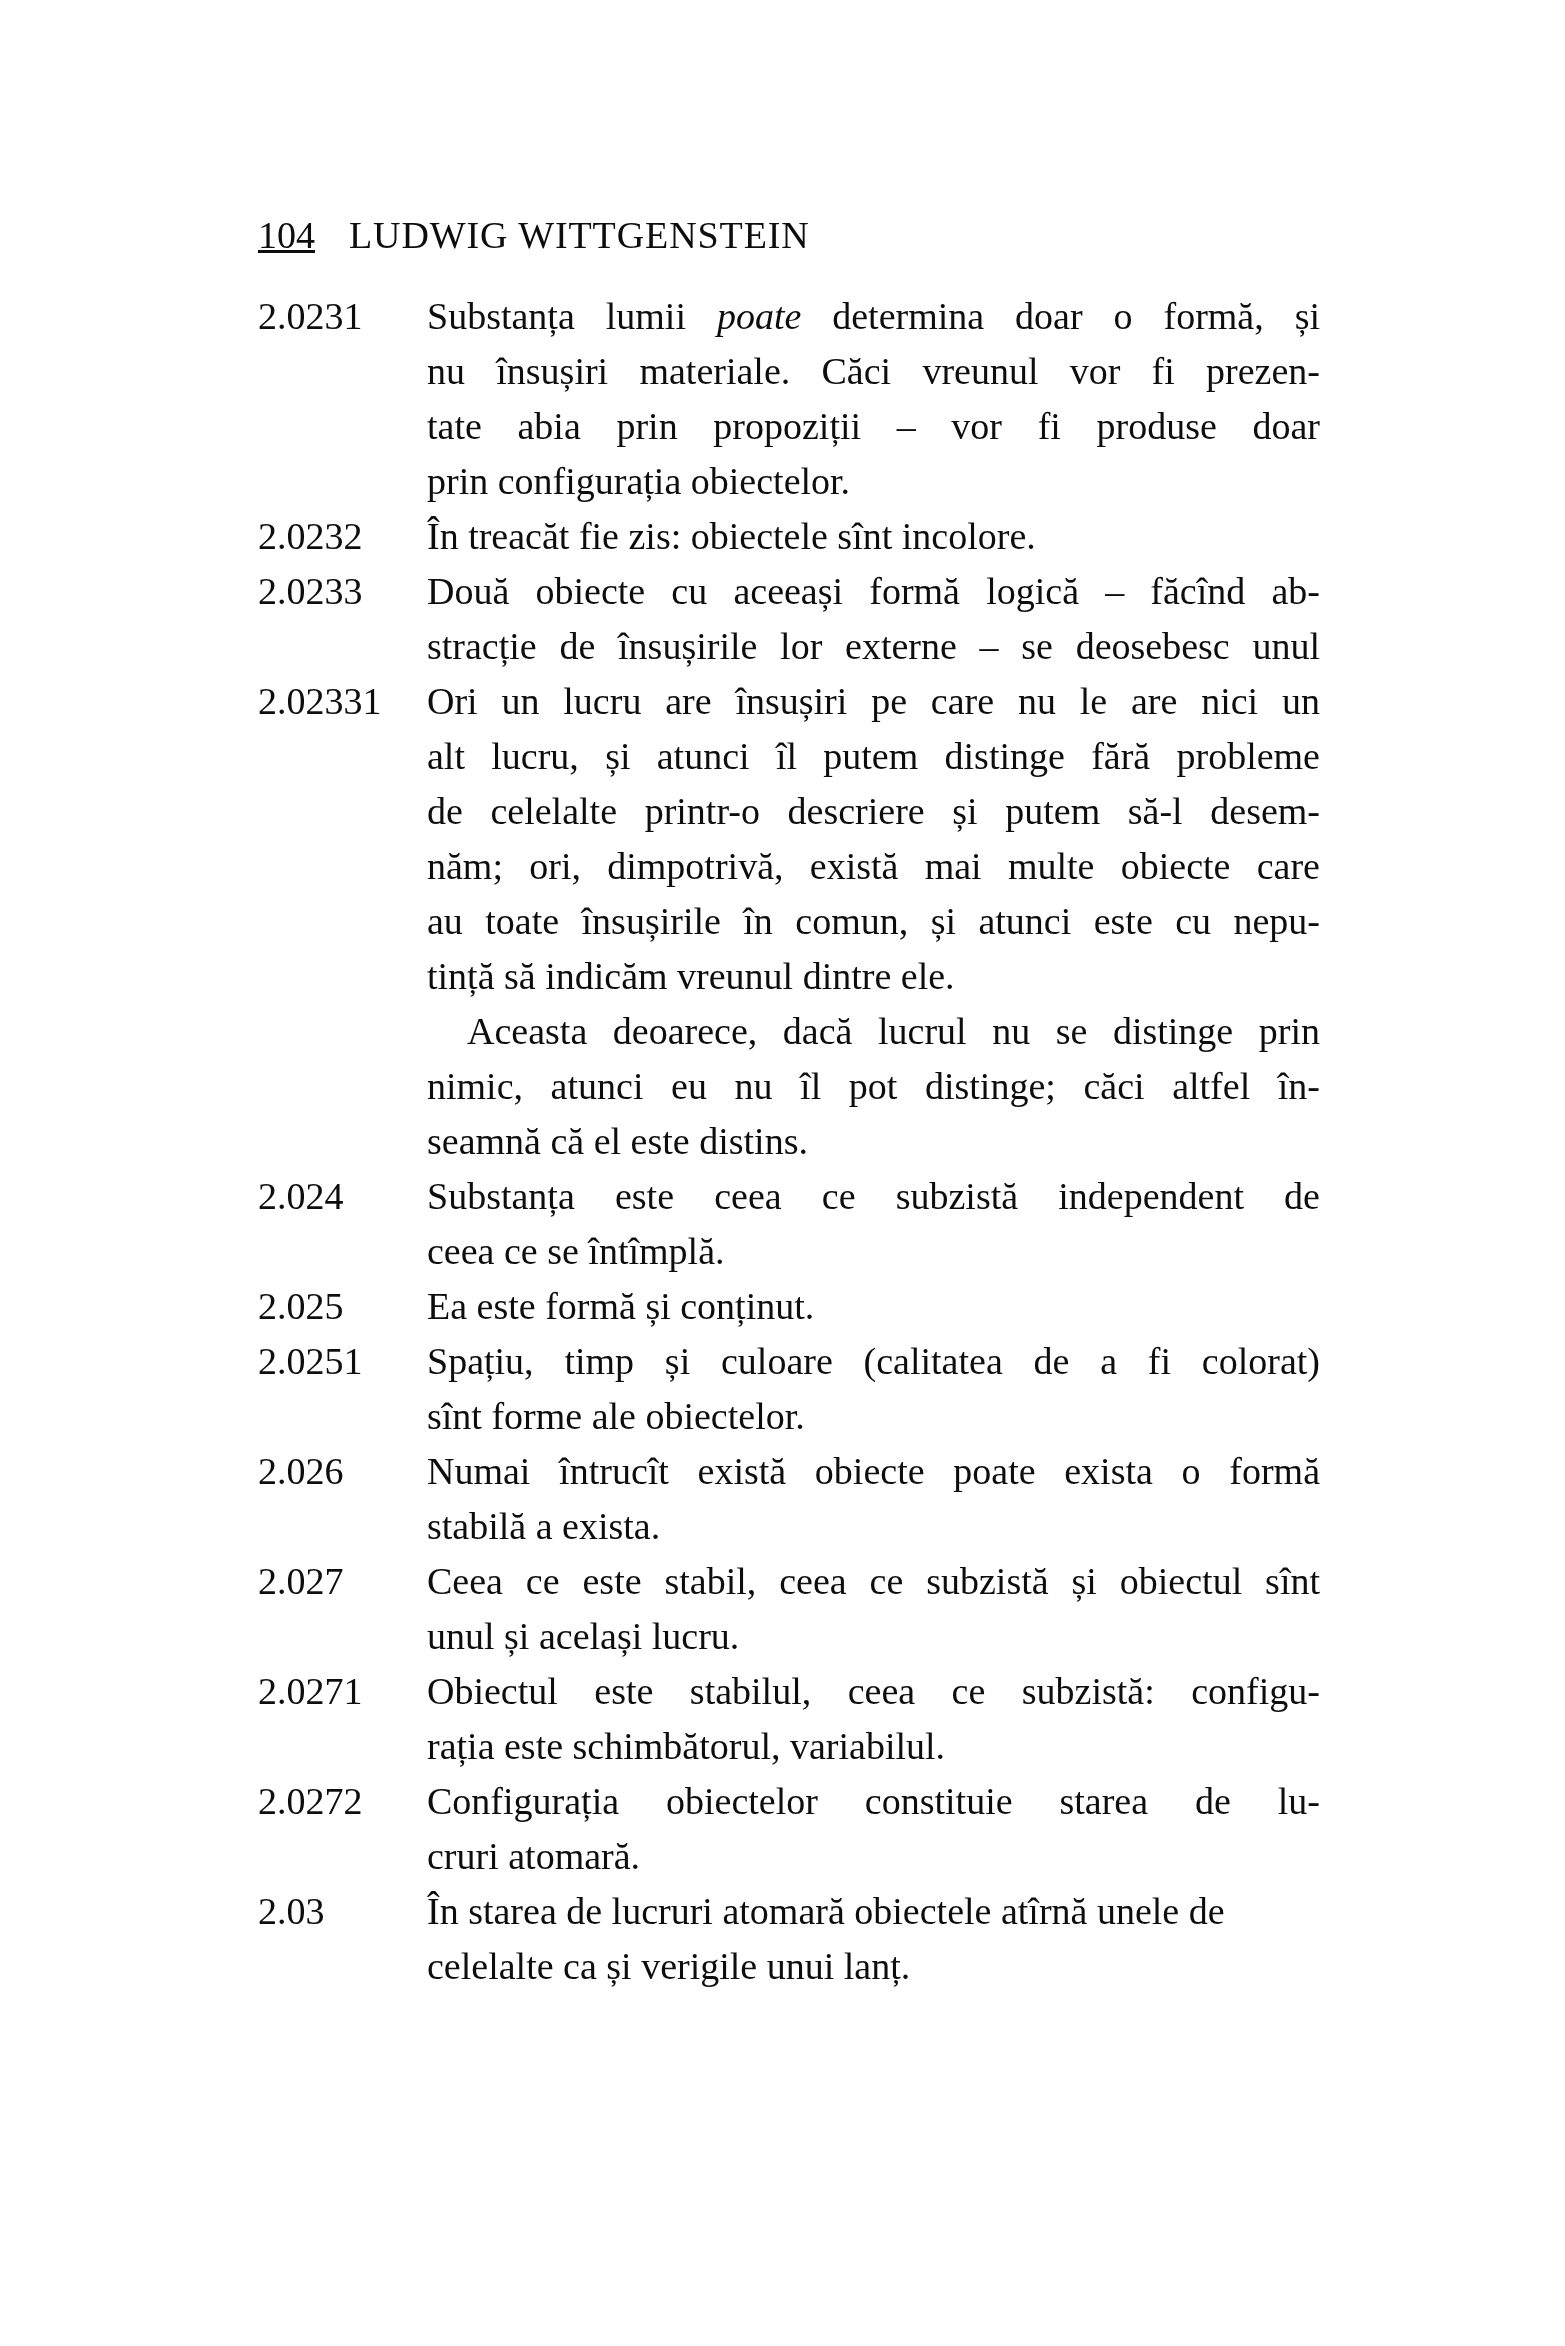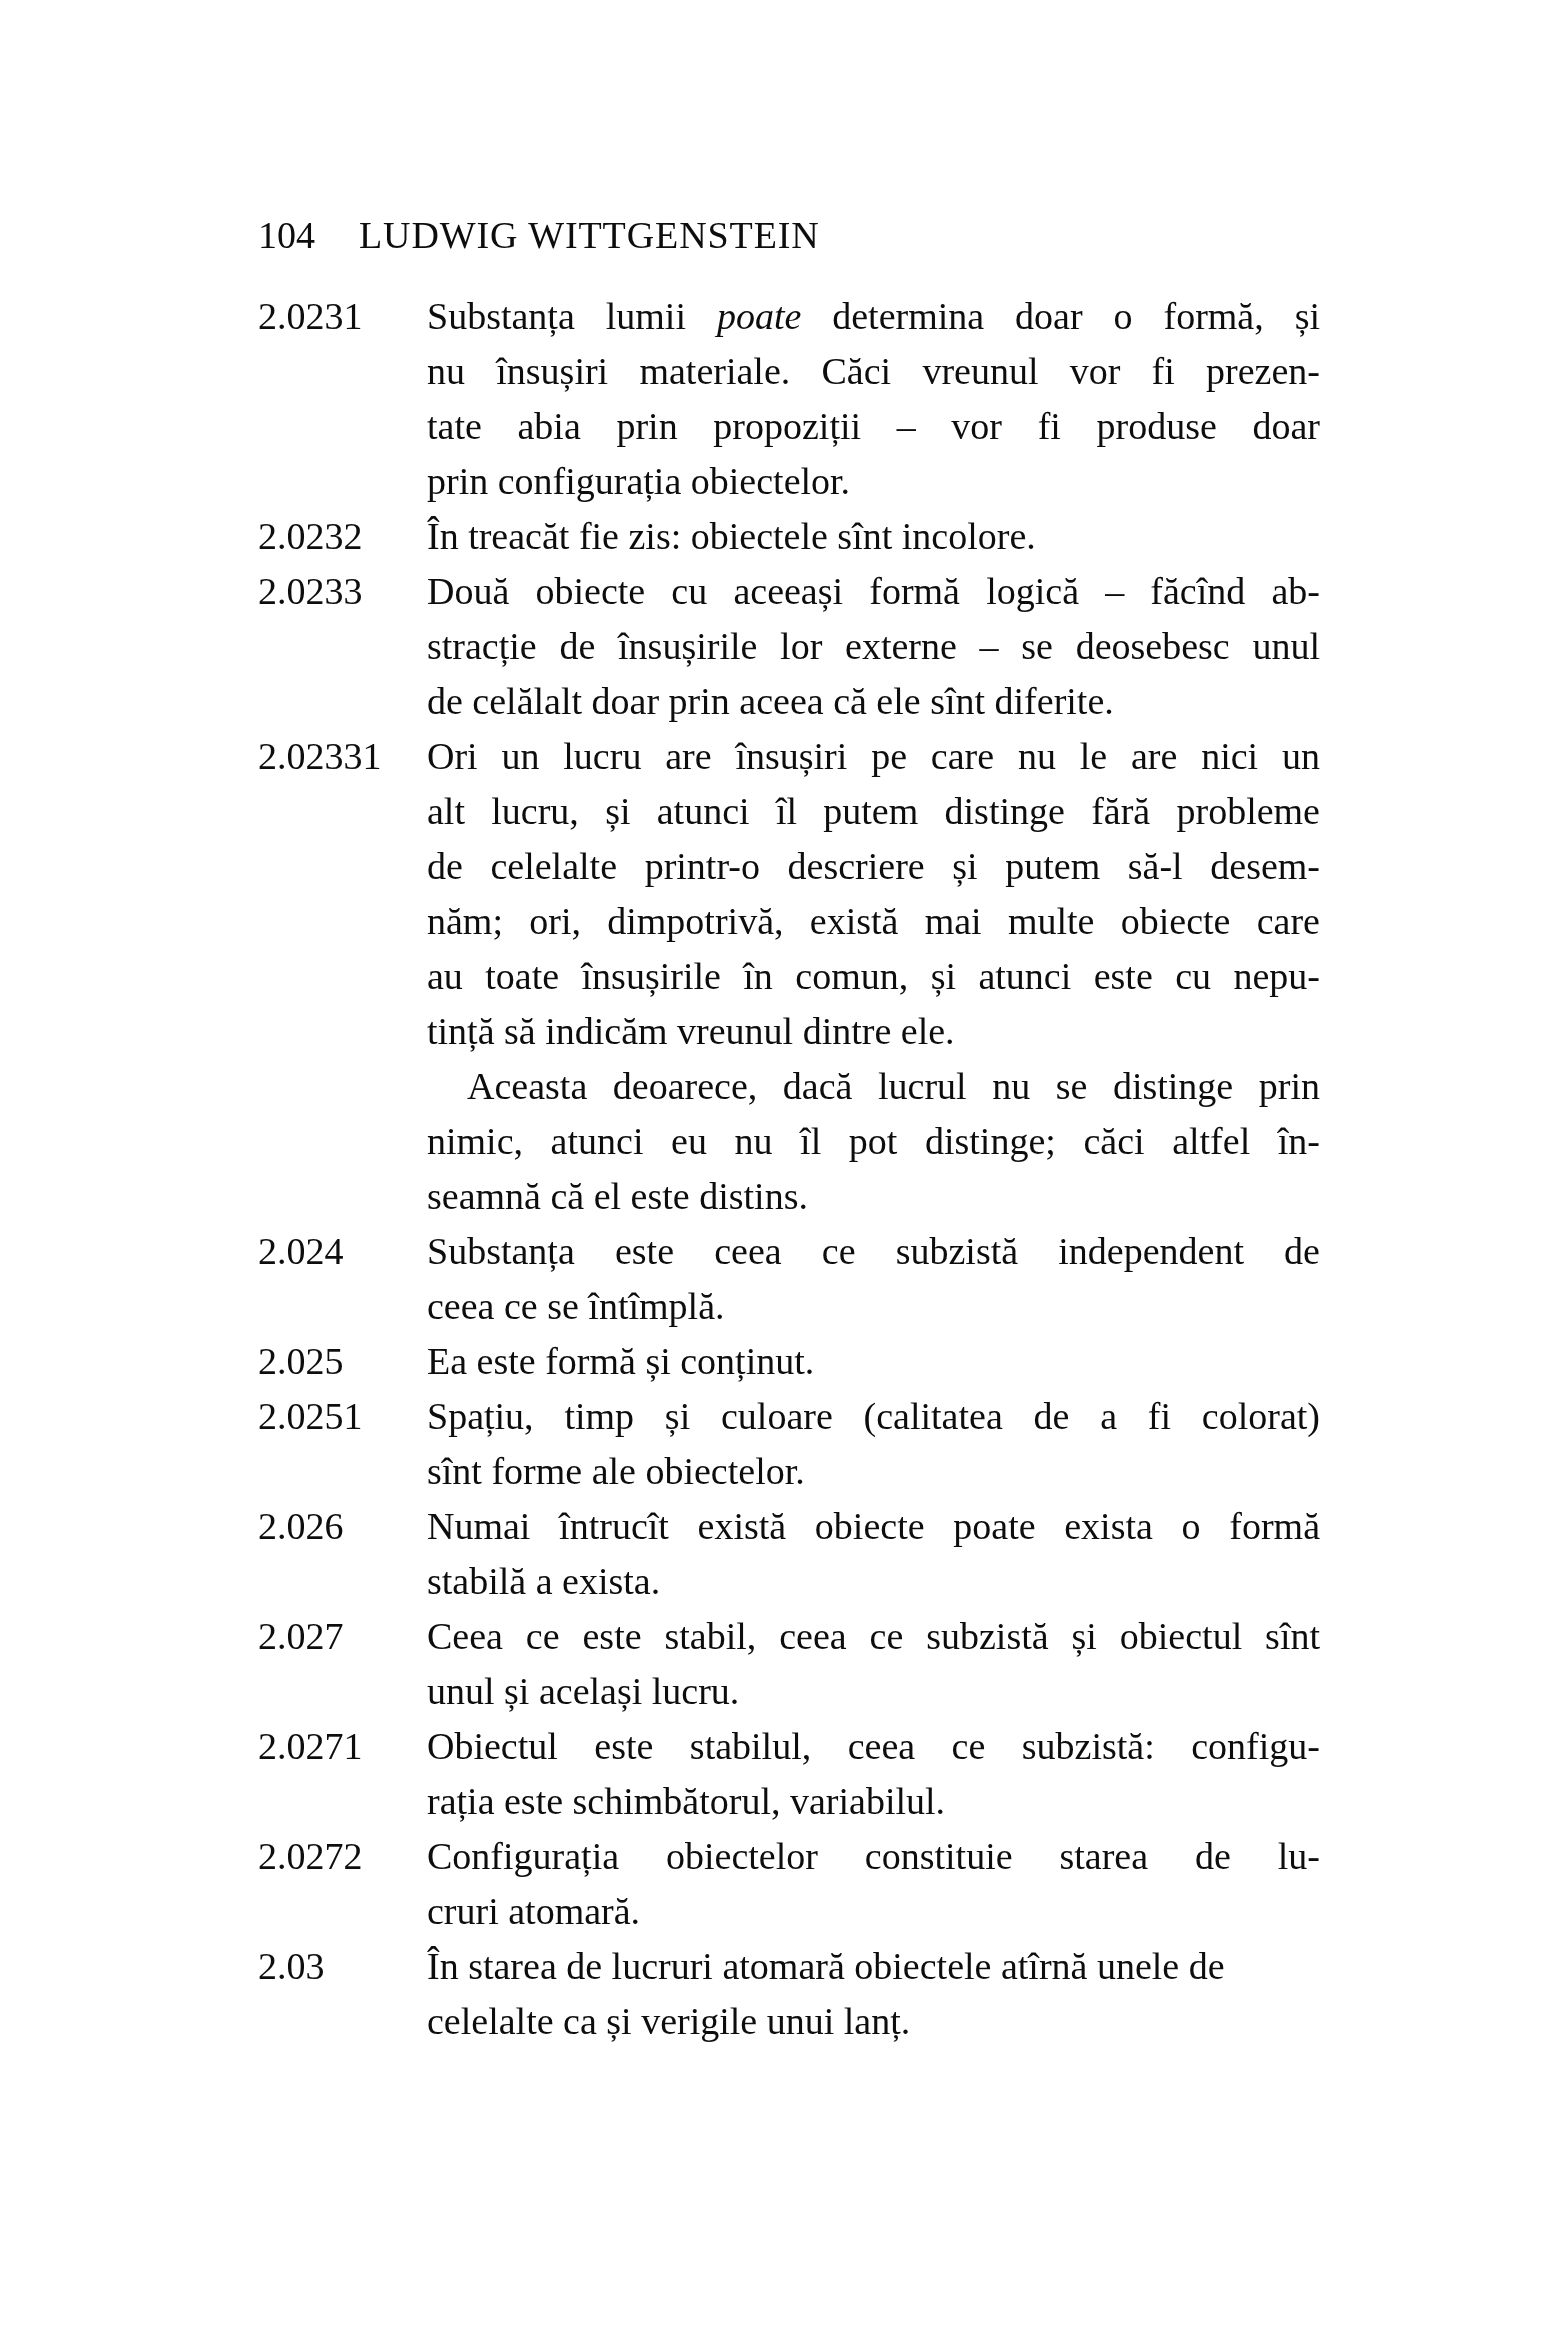--- a/index.html
+++ b/index.html
@@ -16,21 +16,21 @@
     position: absolute;
     left: 258px;
     top: 216px;
     width: 1062px;
   }
   .page-header {
     font-size: 38px;
     line-height: 38px;
     white-space: nowrap;
   }
-  .page-header .pagenum { display: inline-block; margin-right: 44px; }
+  .page-header .pagenum { display: inline-block; margin-right: 34px; text-decoration: underline; }
   .page-header .running { letter-spacing: 0.9px; }
   .props { margin-top: 35px; }
   .prop-row { display: flex; align-items: flex-start; }
   .prop-num {
     flex: 0 0 169px;
     width: 169px;
     font-size: 38px;
     line-height: 55px;
   }
   .prop-body { flex: 1 1 auto; min-width: 0; }
@@ -71,21 +71,20 @@
               <div class="line last"><span>În treacăt fie zis: obiectele sînt incolore.</span></div>
             </div>
           </div>
         </div>
         <div class="prop-row">
           <div class="prop-num">2.0233</div>
           <div class="prop-body">
             <div class="block">
               <div class="line"><span>Două obiecte cu aceeași formă logică – făcînd ab-</span></div>
               <div class="line"><span>stracție de însușirile lor externe – se deosebesc unul</span></div>
-              <div class="line last"><span>de celălalt doar prin aceea că ele sînt diferite.</span></div>
             </div>
           </div>
         </div>
         <div class="prop-row">
           <div class="prop-num">2.02331</div>
           <div class="prop-body">
             <div class="block">
               <div class="line"><span>Ori un lucru are însușiri pe care nu le are nici un</span></div>
               <div class="line"><span>alt lucru, și atunci îl putem distinge fără probleme</span></div>
               <div class="line"><span>de celelalte printr-o descriere și putem să-l desem-</span></div>

